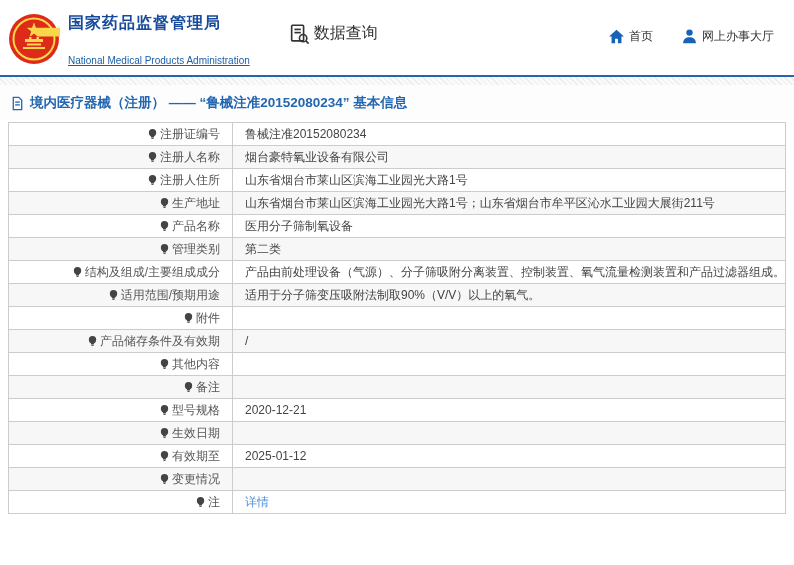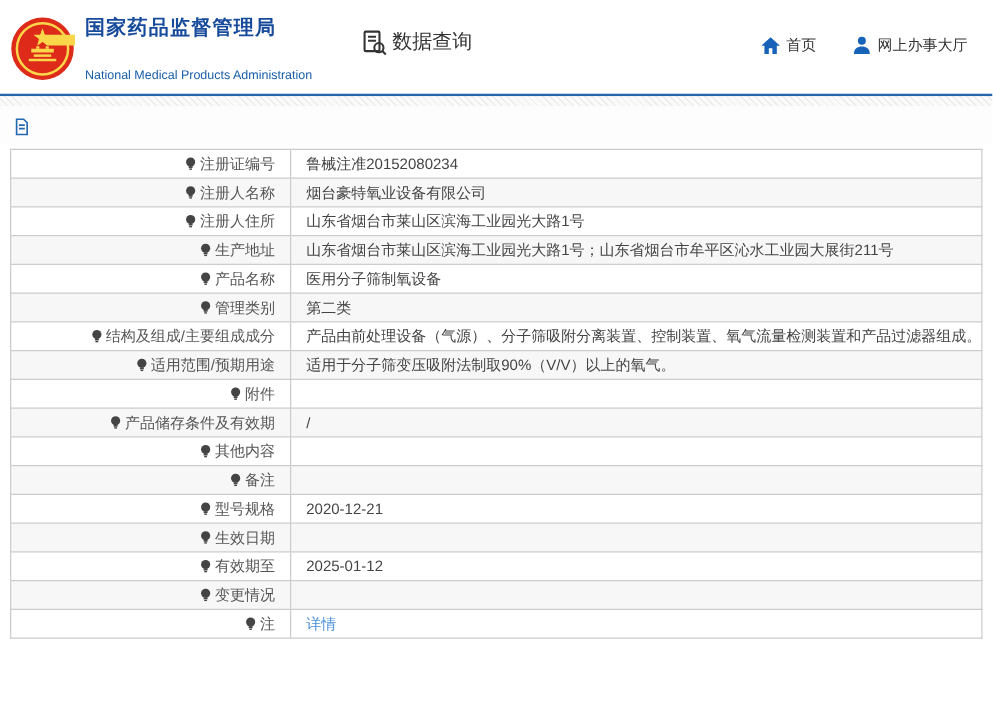--- a/index.html
+++ b/index.html
@@ -17,21 +17,21 @@
     padding: 0 20px 0 8px;
     background: #fff;
     border-bottom: 2px solid #2565ae;
   }
   .emblem { width: 52px; height: 52px; flex: 0 0 auto; margin-top: 2px; }
   .brand { margin-left: 8px; }
   .brand-cn {
     font-size: 16px; font-weight: bold; color: #164a9b;
     letter-spacing: 1px; line-height: 26px; white-space: nowrap;
   }
-  .brand-en { font-size: 10px; color: #1a5fa8; margin-top: 19px; white-space: nowrap; }
+  .brand-en { font-size: 10px; color: #1a5fa8; margin-top: 19px; white-space: nowrap; text-decoration: underline; }
   .data-query {
     display: flex; align-items: center; gap: 4px;
     margin-left: 38px; margin-top: -8px;
     font-size: 16px; color: #333; cursor: pointer; white-space: nowrap;
   }
   .data-query .dq-icon { width: 22px; height: 22px; display: inline-block; }
   .header-right { margin-left: auto; display: flex; gap: 28px; margin-top: -2px; }
   .nav-item {
     display: flex; flex-direction: row; align-items: center; gap: 4px;
     font-size: 12px; color: #333; text-decoration: none; cursor: pointer; white-space: nowrap;
@@ -131,20 +131,21 @@
 <div class="hatch-strip"></div>
 
 <div class="breadcrumb">
   <span class="doc-icon">
     <svg viewBox="0 0 16 16" width="15" height="15" fill="none" stroke="#2468b2" stroke-width="1.4">
       <path d="M3.5 1.5 H9.5 L12.5 4.5 V14.5 H3.5 Z"></path>
       <line x1="5.5" y1="6.5" x2="10.5" y2="6.5"></line>
       <line x1="5.5" y1="9.5" x2="10.5" y2="9.5"></line>
     </svg>
   </span>
+  <span>境内医疗器械（注册） ——  “鲁械注准20152080234”  基本信息</span>
 </div>
 
 <table class="info-table">
   <tbody id="info-tbody">
   <tr>
     <td class="label-cell"><span class="note-icon" hidden=""><svg viewBox="0 0 12 13" width="11" height="12">
               <circle cx="6" cy="5" r="4" fill="#444"></circle>
               <rect x="4.3" y="8.6" width="3.4" height="1.6" fill="#444"></rect>
               <rect x="4.8" y="10.6" width="2.4" height="1.2" fill="#444"></rect>
             </svg></span><span class="label-text">注册证编号</span></td>

